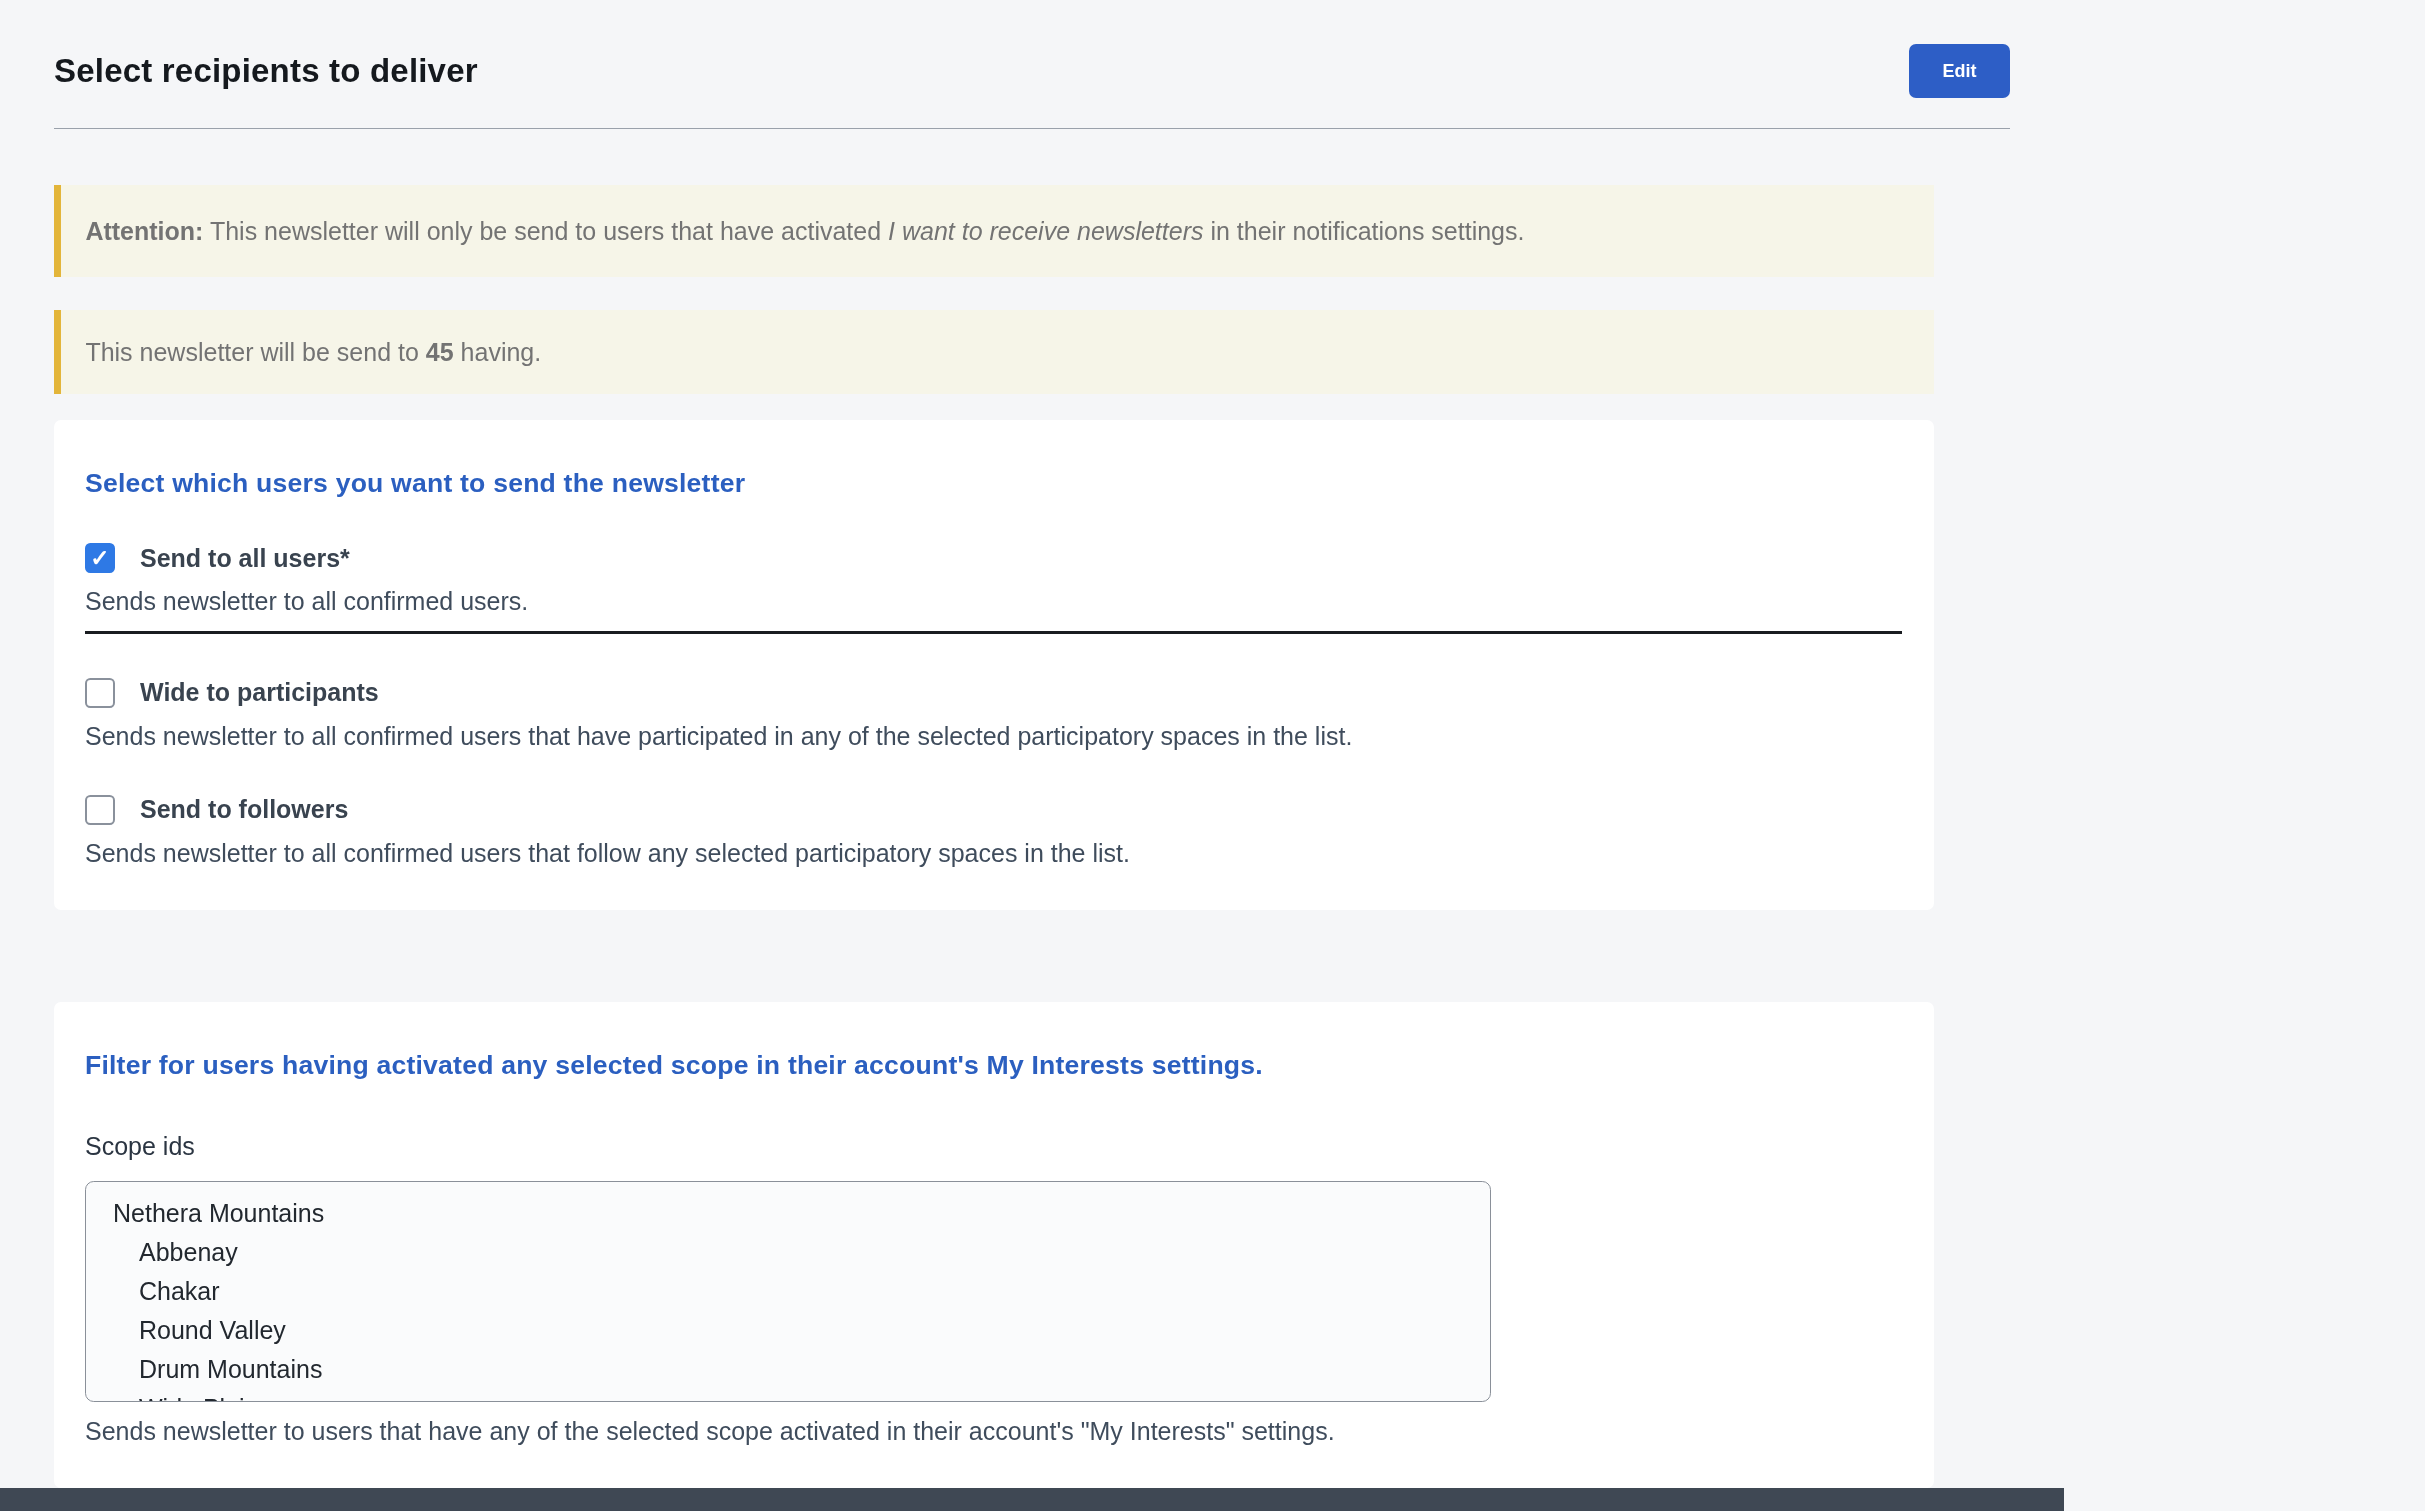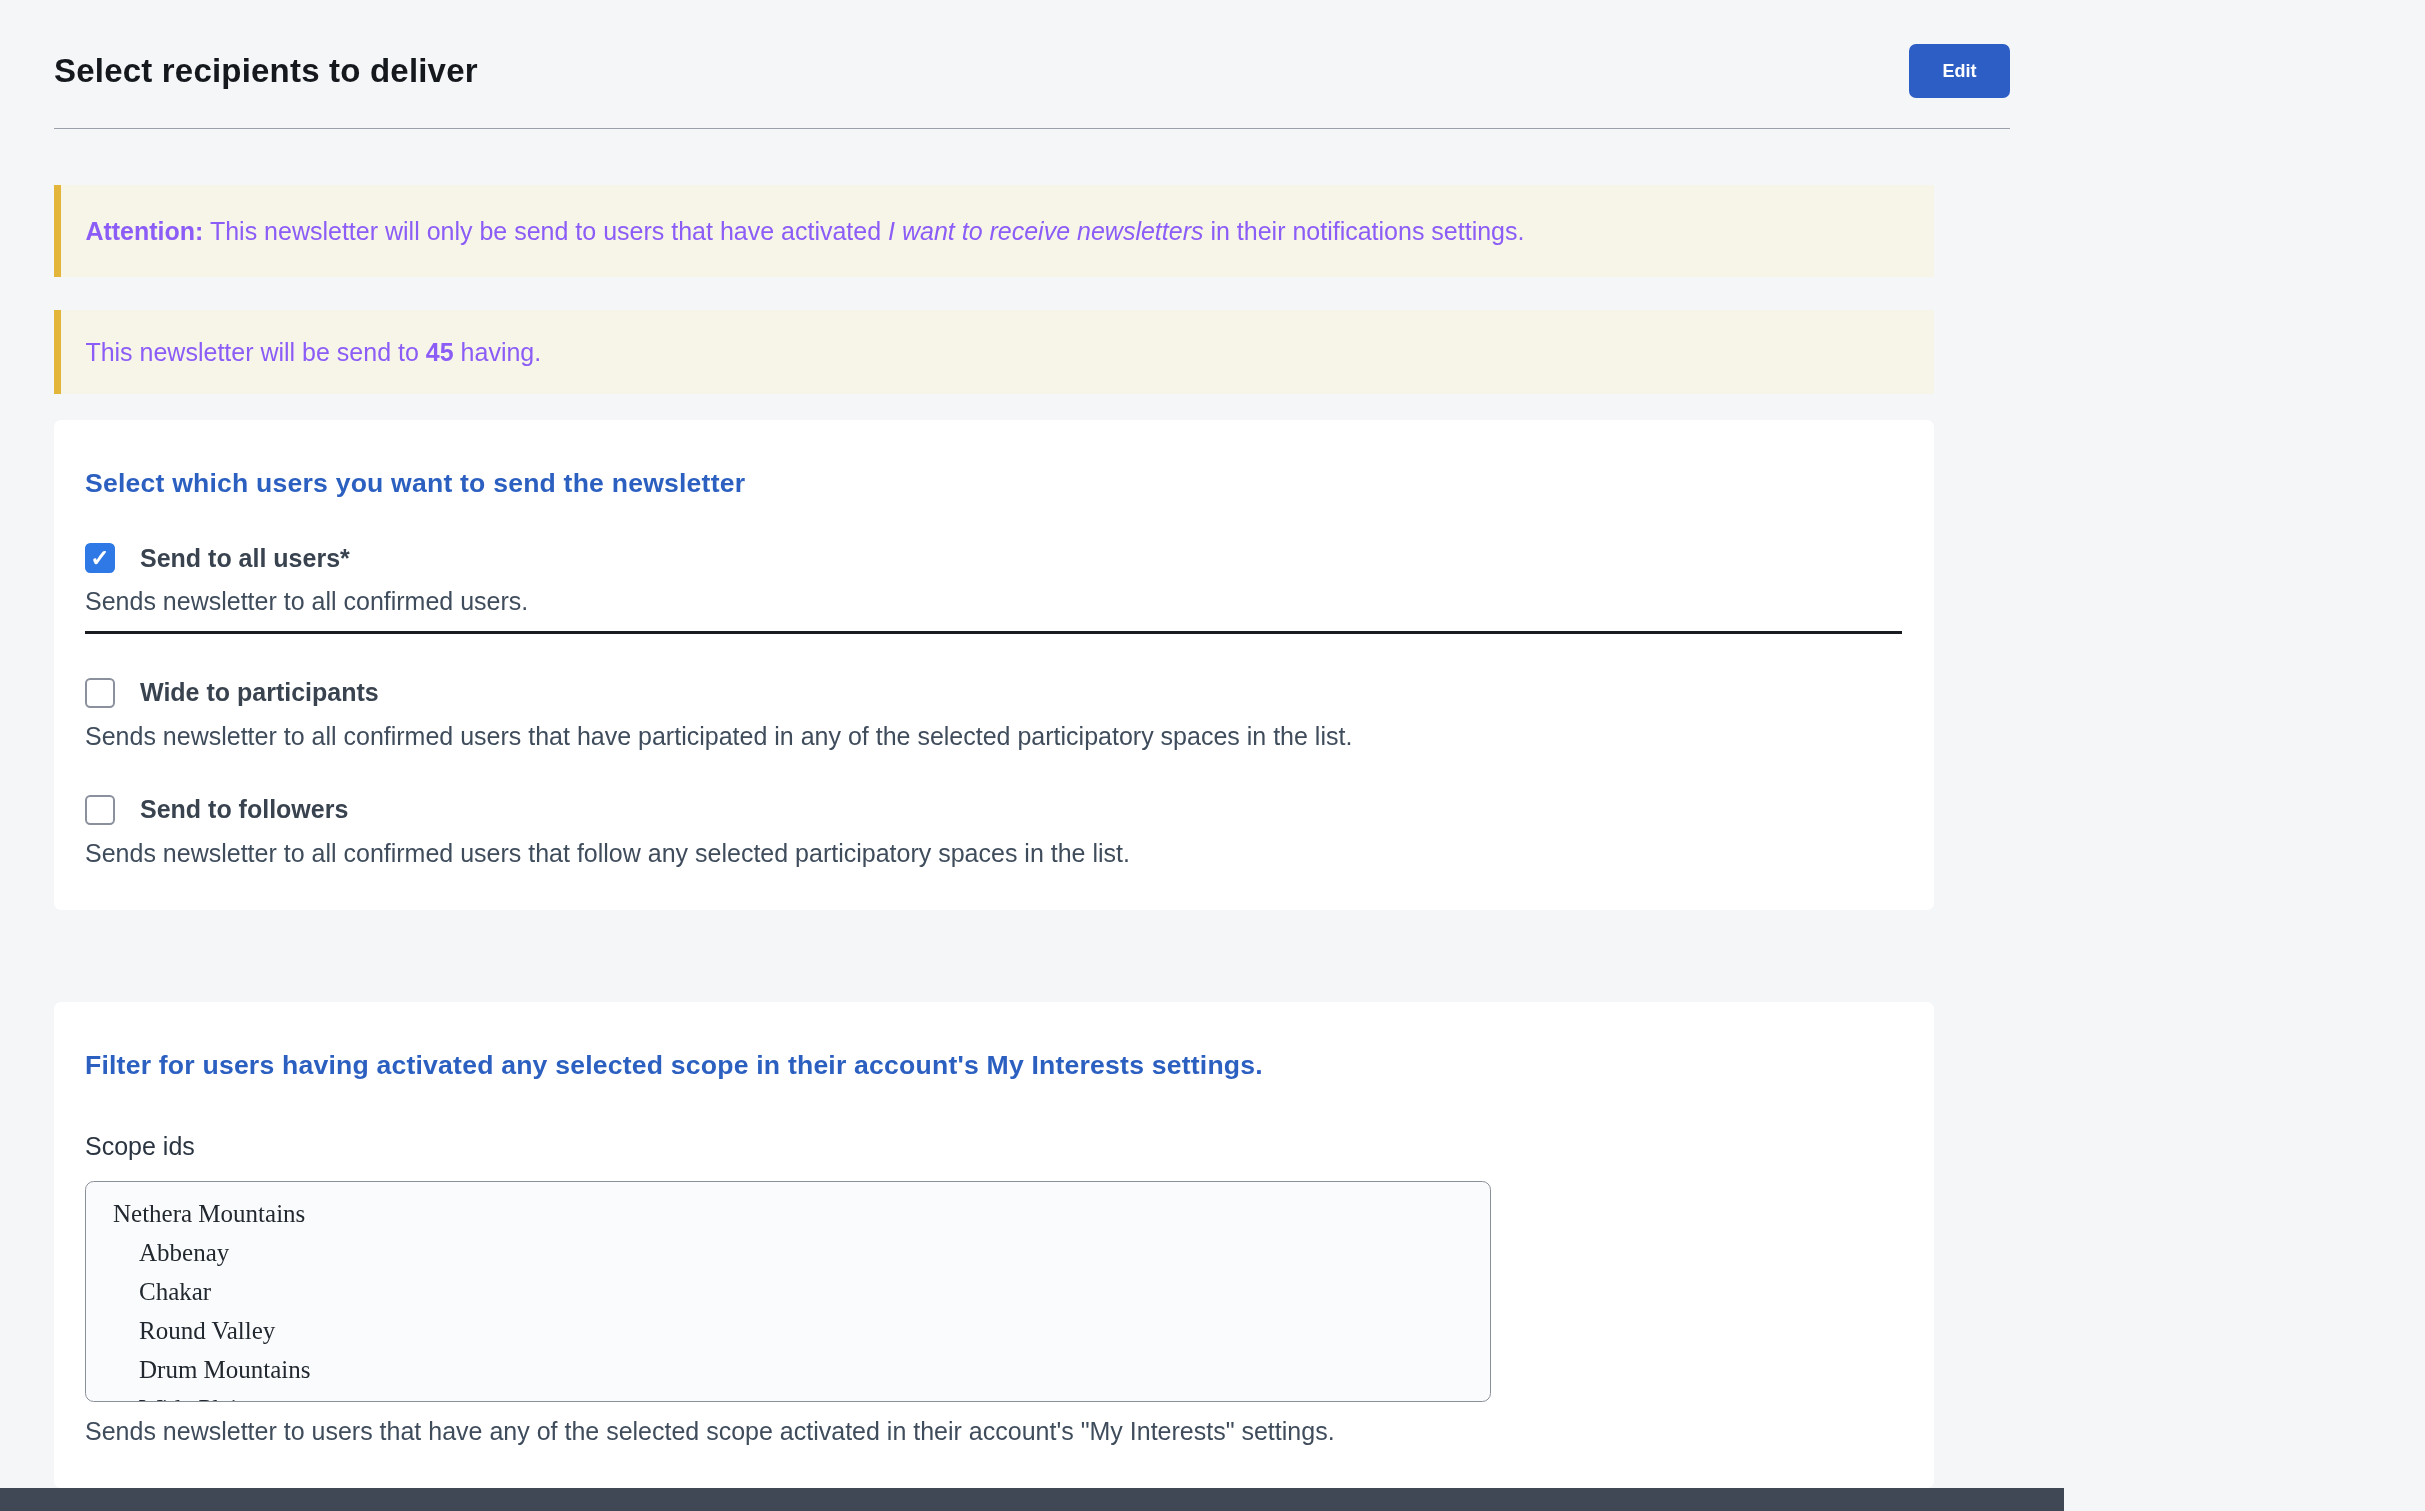--- a/index.html
+++ b/index.html
@@ -26,21 +26,21 @@
     font-family:inherit; font-size:18px; font-weight:bold;
     width:101px; height:54px; border-radius:7px; cursor:pointer;
   }
 
   
   .callout {
     background:#f6f5e8;
     border-left:7.8px solid #e3b53a;
     padding:0 24.4px;
     display:flex; align-items:center;
-    font-size:25px; color:#8b5cf6;
+    font-size:25px; color:#737373;
     width:1880px;
   }
   .callout-attention { margin-top:56px; height:92px; }
   .callout-count { margin-top:33px; height:84px; }
   .callout b { font-weight:bold; }
   .callout .it { font-style:italic; }
 
   
   .card {
     background:#ffffff; border-radius:7px; width:1880px;
@@ -65,21 +65,20 @@
   .dark-rule { height:2.6px; background:#191c20; border:none; margin-top:15px; width:1817px; }
 
   
   .field-label { margin-top:51px; font-size:25px; font-weight:normal; color:#2b3542; }
   .listbox {
     margin-top:20px;
     width:1406px; height:221px; overflow:hidden;
     background:#fafbfc;
     border:1.7px solid #8a9099; border-radius:8.7px;
     padding-top:12.2px;
-    font-family:Liberation Serif, serif;
   }
   .listbox-option { height:39px; line-height:39px; font-size:25px; color:#22282f; cursor:default; }
   .indent-0 { padding-left:27px; }
   .indent-1 { padding-left:53px; }
   .scope-help { margin-top:15.7px; font-size:25px; color:#3f4c5c; }
 
   
   .footer {
     height:112px; background:#3f4854; flex:0 0 auto;
     display:flex; align-items:center; justify-content:flex-end;

